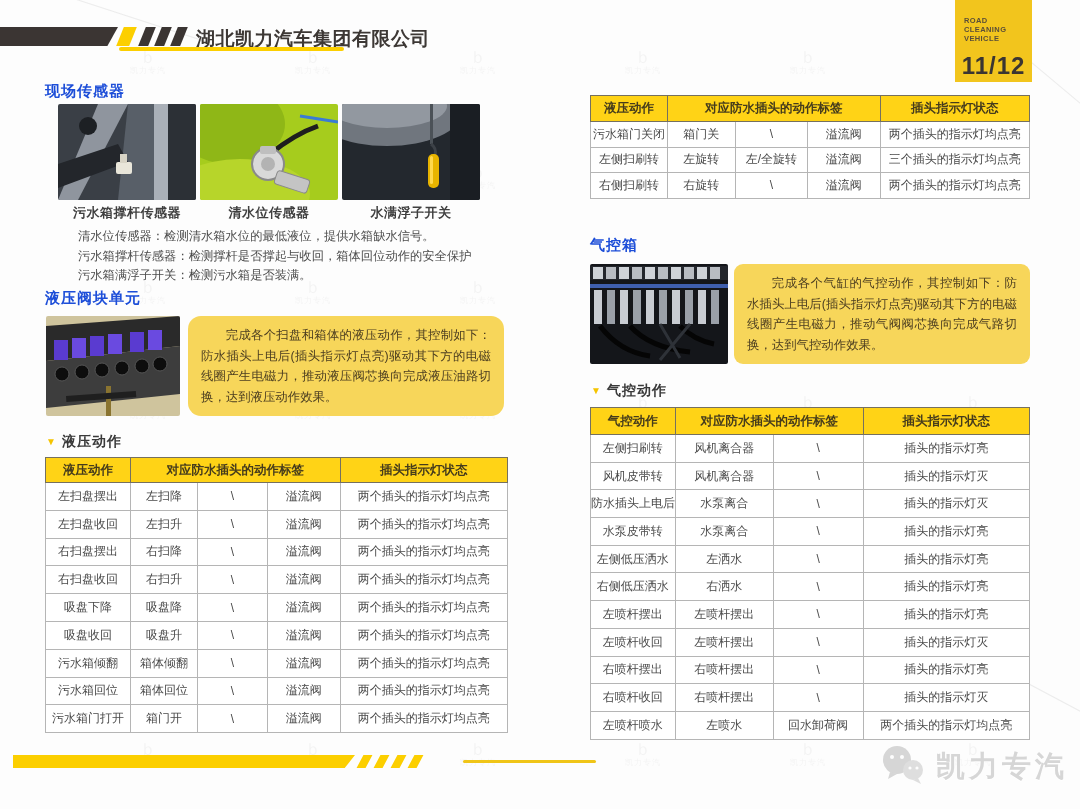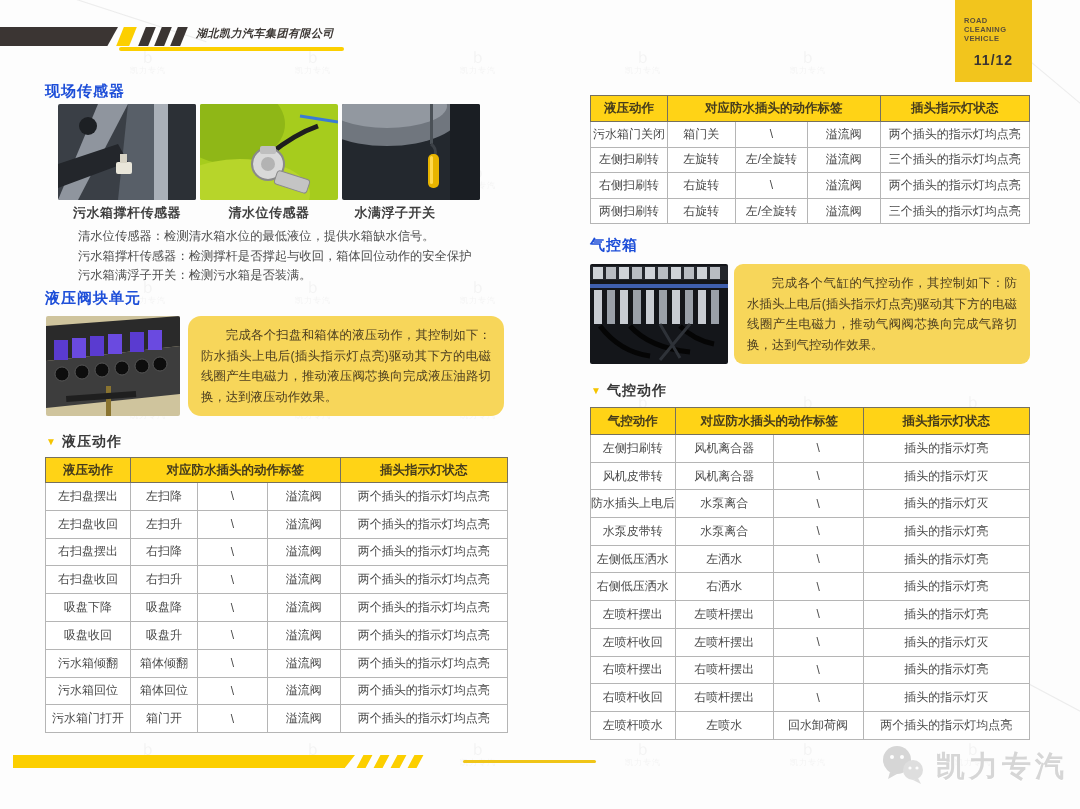--- a/index.html
+++ b/index.html
@@ -3,25 +3,25 @@
 <meta charset="utf-8">
 <style>
   html,body{margin:0;padding:0;background:#e9e9e9;}
   .page{position:relative;width:1080px;height:809px;background:#fdfdfd;overflow:hidden;
         font-family:"Liberation Sans",sans-serif;color:#3c3c3c;}
   .bar-dark{position:absolute;left:0;top:27px;width:118px;height:19px;background:#3b3533;
             clip-path:polygon(0 0,100% 0,91% 100%,0 100%);}
   .stripe{position:absolute;top:27px;height:19px;transform:skewX(-22deg);}
   .stripe.y{background:#fccf00;}
   .stripe.d{background:#3b3533;}
-  .company{position:absolute;left:196px;top:26px;font-size:11px;font-weight:700;color:#3d3835;letter-spacing:.5px;font-style:italic;}
+  .company{position:absolute;left:196px;top:26px;font-size:19px;font-weight:700;color:#3d3835;letter-spacing:.5px;}
   .hdr-underline{position:absolute;left:119px;top:47px;width:225px;height:4px;background:#fccf00;border-radius:2px;}
   .pagebox{position:absolute;left:955px;top:0;width:77px;height:82px;background:#f2c51d;text-align:left;}
   .pagebox .rcv{margin:16px 0 0 9px;font-size:7.5px;font-weight:700;color:#5a4e38;letter-spacing:.4px;line-height:9px;white-space:pre-line;}
-  .pagebox .num{margin-top:9px;text-align:center;font-size:14px;font-weight:700;color:#3a3532;letter-spacing:1px;}
+  .pagebox .num{margin-top:9px;text-align:center;font-size:24px;font-weight:700;color:#3a3532;letter-spacing:1px;}
   
   .h1{position:absolute;font-size:15px;font-weight:700;color:#1d4ed8;letter-spacing:1px;}
   .h2{position:absolute;font-size:14px;font-weight:700;color:#3a3a3a;letter-spacing:1px;}
   .h2 .tri{color:#f5c400;font-size:10px;margin-right:5px;vertical-align:1px;}
   
   .photo{position:absolute;border-radius:2px;overflow:hidden;}
   .caption{position:absolute;font-size:13px;font-weight:700;color:#3f3f3f;text-align:center;letter-spacing:.5px;}
   .notes{position:absolute;left:78px;top:227px;font-size:12.3px;color:#4c4c4c;line-height:19.5px;}
   
   .callout{position:absolute;background:#f7d65a;border-radius:9px;padding:9px 13px;
@@ -277,21 +277,21 @@
       <rect x="88" y="0" width="3" height="40" fill="#4b5157"></rect>
       <path d="M89,40 q6,4 4,12" stroke="#3c4147" stroke-width="3" fill="none"></path>
       <rect x="86" y="50" width="11" height="34" rx="5" fill="#e8b400"></rect>
       <rect x="88" y="52" width="3" height="28" rx="1.5" fill="#ffd84d"></rect>
       <rect x="108" y="0" width="30" height="96" fill="#1a1e23"></rect>
     </svg>
   </div>
 
   <div class="caption" style="left:58px;top:204px;width:138px;text-align:center;">污水箱撑杆传感器</div>
   <div class="caption" style="left:200px;top:204px;width:138px;">清水位传感器</div>
-  <div class="caption" style="left:326px;top:204px;width:138px;">水满浮子开关</div>
+  <div class="caption" style="left:342px;top:204px;width:138px;">水满浮子开关</div>
 
   <div class="notes">
     <div>清水位传感器：检测清水箱水位的最低液位，提供水箱缺水信号。</div>
     <div>污水箱撑杆传感器：检测撑杆是否撑起与收回，箱体回位动作的安全保护</div>
     <div>污水箱满浮子开关：检测污水箱是否装满。</div>
   </div>
 
   <div class="h1" style="left:45px;top:289px;">液压阀块单元</div>
 
   <div class="photo" style="left:46px;top:316px;width:134px;height:100px;">
@@ -433,27 +433,20 @@
             <td>左/全旋转</td>
             <td>溢流阀</td>
             <td>三个插头的指示灯均点亮</td>
           </tr>
           <tr>
             <td>右侧扫刷转</td>
             <td>右旋转</td>
             <td>\</td>
             <td>溢流阀</td>
             <td>两个插头的指示灯均点亮</td>
-          </tr>
-          <tr>
-            <td>两侧扫刷转</td>
-            <td>右旋转</td>
-            <td>左/全旋转</td>
-            <td>溢流阀</td>
-            <td>三个插头的指示灯均点亮</td>
           </tr>
         </tbody>
     </table>
   </div>
 
   <div class="h1" style="left:590px;top:236px;">气控箱</div>
 
   <div class="photo" style="left:590px;top:264px;width:138px;height:100px;">
     <svg width="138" height="100">
       <rect width="138" height="100" fill="#14161a"></rect>

